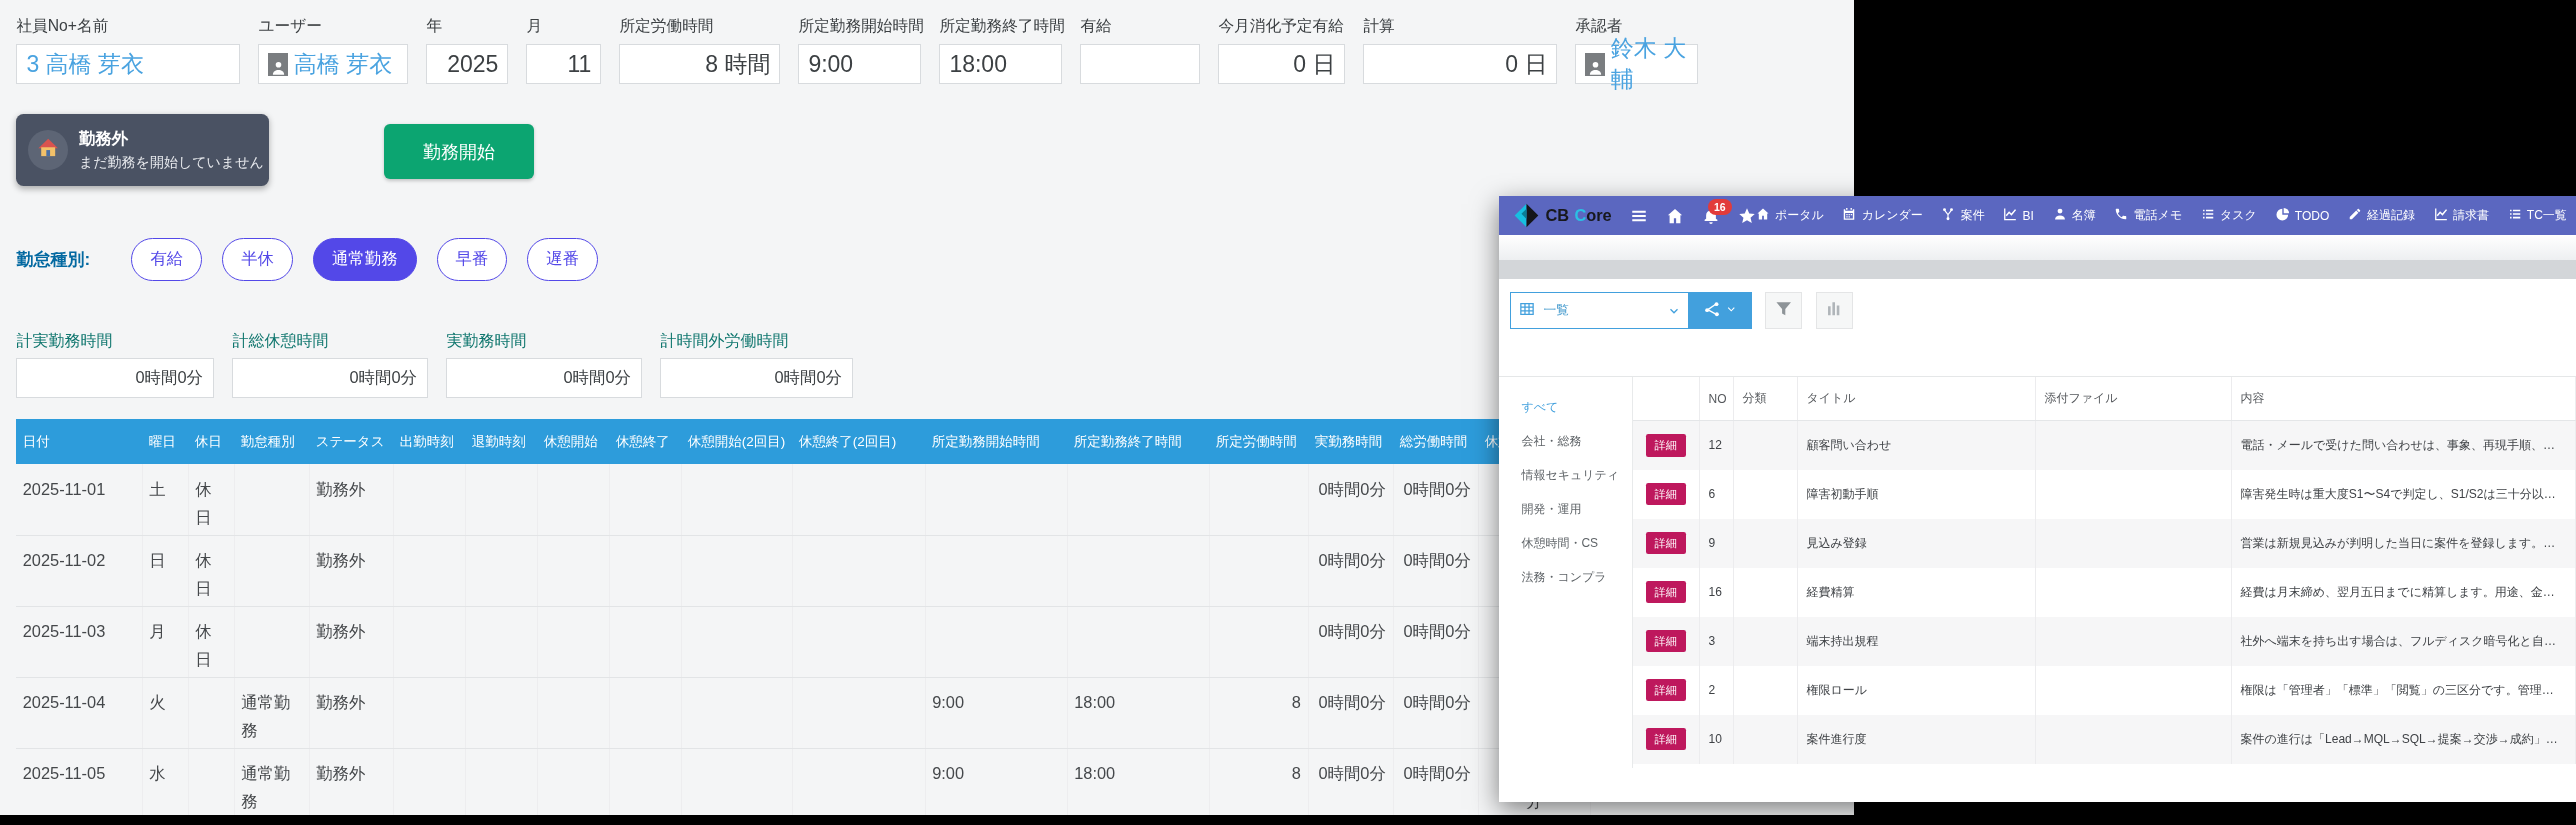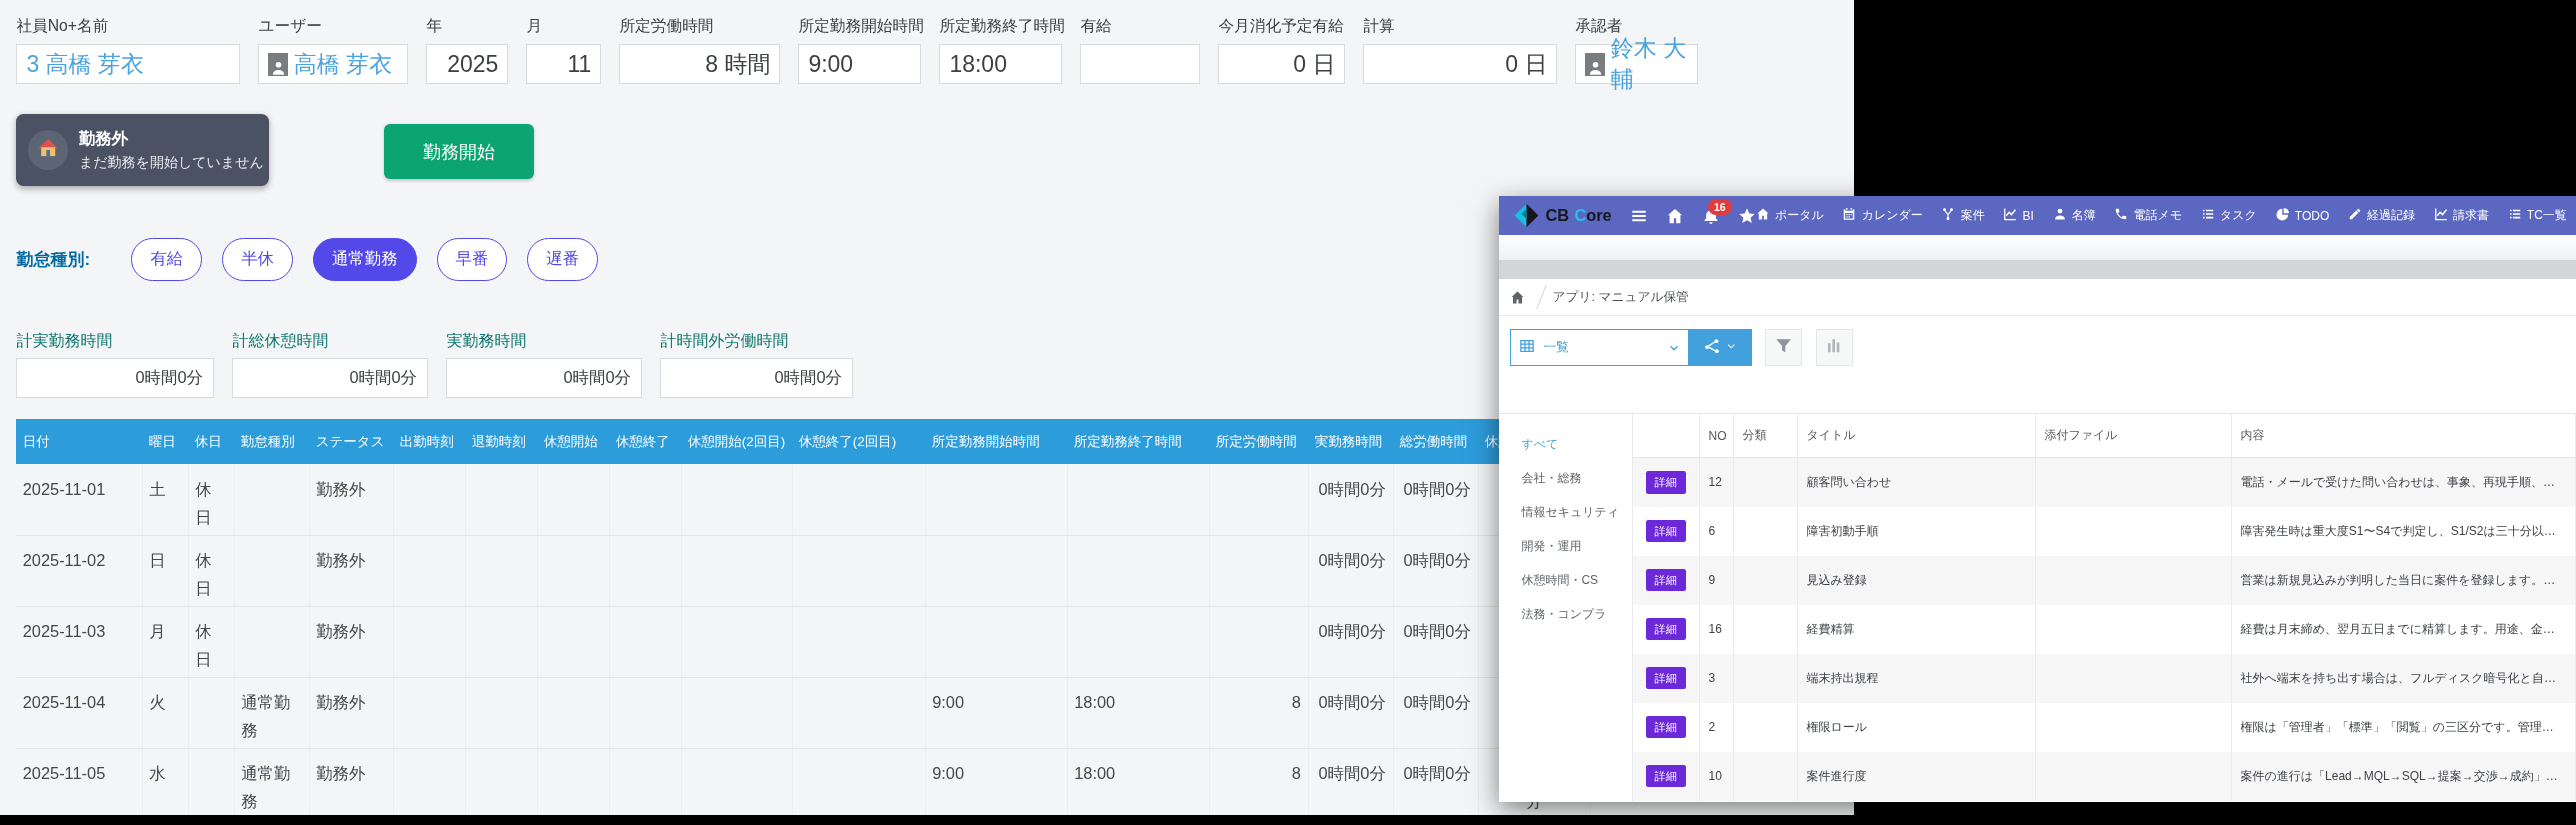--- a/index.html
+++ b/index.html
@@ -84,21 +84,21 @@
   .content{display:flex;border-top:0.7px solid #e5e7e8;height:391px;}
   .sidebar{width:134px;border-right:0.7px solid #e8eaeb;padding-top:13.5px;box-sizing:border-box;background:#fff;}
   .sitem{height:34px;display:flex;align-items:center;padding-left:22.4px;font-size:12px;color:#5f6468;cursor:pointer;}
   .sitem.sel{color:#42a0dd;}
   .ovtbl{flex:1;}
   #ot{border-collapse:collapse;table-layout:fixed;width:100%;}
   #ot thead th{height:43px;font-size:12px;color:#55585c;font-weight:400;text-align:left;padding:0 9px;border-right:0.7px solid #ececee;border-bottom:0.7px solid #e4e6e8;background:#fff;}
   #ot tbody tr.odd{background:#f6f6f7;}
   #ot tbody td{height:49px;font-size:12px;color:#3f4246;padding:0 9px;border-right:0.7px solid #ececee;white-space:nowrap;overflow:hidden;box-sizing:border-box;}
   #ot td.dcell{text-align:center;}
-  .dbtn{width:40px;height:22.4px;background:#6d28d9;color:#fff;border:none;border-radius:2.2px;font-size:11.2px;cursor:pointer;font-family:"Liberation Sans",sans-serif;}
+  .dbtn{width:40px;height:22.4px;background:#be185d;color:#fff;border:none;border-radius:2.2px;font-size:11.2px;cursor:pointer;font-family:"Liberation Sans",sans-serif;}
 </style>
 </head>
 <body>
 
 <div id="app">
   <div id="fields">
       <div class="field" style="width: 224px;">
         <div class="flabel">社員No+名前</div>
         <div class="fbox">
           <span class="blue">3 高橋 芽衣</span>
@@ -480,29 +480,20 @@
         <div class="ovlink">
           <span><svg viewBox="0 0 24 24">
               <path fill="currentColor" d="M3.5 4.5h2.6v2.6H3.5zM8.5 4.5H21v2.6H8.5zM3.5 10.7h2.6v2.6H3.5zM8.5 10.7H21v2.6H8.5zM3.5 16.9h2.6v2.6H3.5zM8.5 16.9H21v2.6H8.5z"></path>
             </svg></span>
           <span>TC一覧</span>
         </div>
       </div>
   </div>
   <div class="strip1"></div>
   <div class="strip2"></div>
-  <div class="bc">
-    <span class="bhome" id="bcich">
-        <svg viewBox="0 0 24 24">
-          <path fill="currentColor" d="M12 2.5 2.5 11h2.3v10.5h5.7v-6.5h3v6.5h5.7V11h2.3z"></path>
-        </svg>
-      </span>
-    <span class="bcsep"></span>
-    <span class="bct">アプリ: マニュアル保管</span>
-  </div>
   <div class="tools">
     <div class="vsel">
       <div class="vwhite">
         <span id="gridic"><svg viewBox="0 0 24 24">
               <path fill="none" stroke="currentColor" stroke-width="1.7" d="M3.8 4.8h16.4v14.4H3.8zM3.8 9.6h16.4M3.8 14.4h16.4M9.3 4.8v14.4M14.7 4.8v14.4"></path>
             </svg></span>
         <span class="vtxt">一覧</span>
         <span class="vchev" id="chev1">
             <svg viewBox="0 0 24 24">
               <path fill="none" stroke="currentColor" stroke-width="2.6" d="m5 8.5 7 7 7-7"></path>

